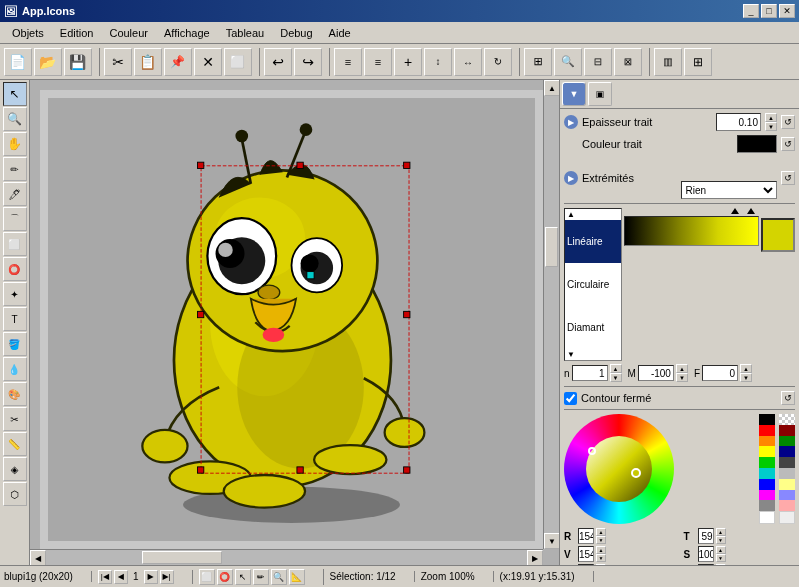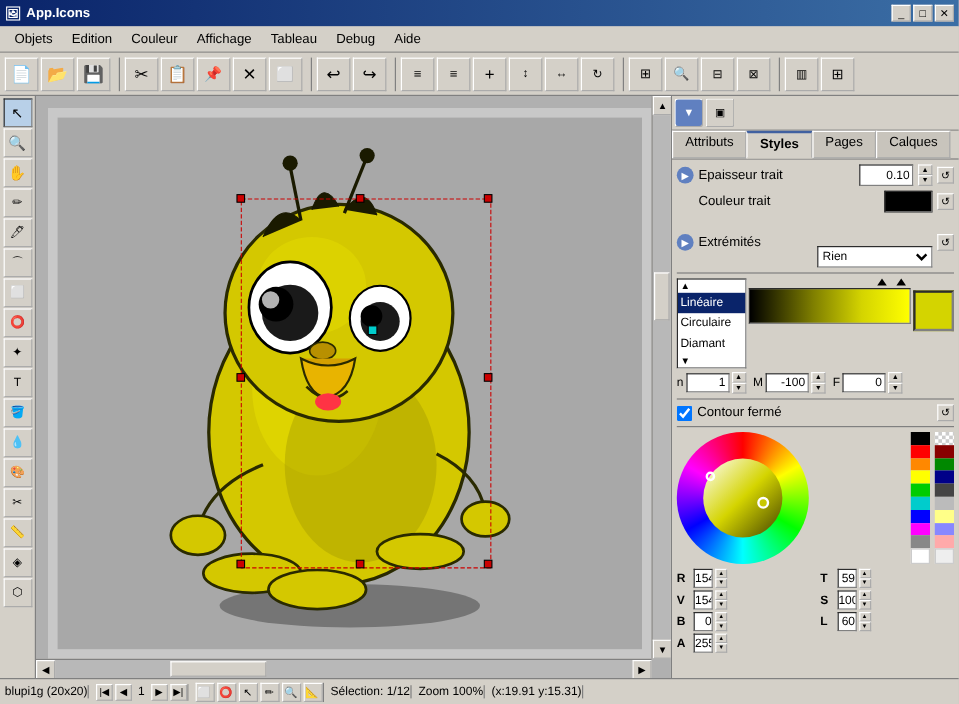--- a/index.html
+++ b/index.html
@@ -354,21 +354,21 @@
       align-items: center;
       padding: 0 4px;
       gap: 4px;
       font-size: 10px;
     }
     .status-seg {
       display: flex;
       align-items: center;
       gap: 2px;
       border-right: 1px solid #808080;
-      padding-right: 0;
+      padding-right: 18px;
       margin-right: 2px;
     }
     .status-icon {
       width: 16px; height: 16px;
       background: #d4d0c8;
       border: 1px outset #fff;
       display: flex; align-items: center; justify-content: center;
       font-size: 9px; cursor: pointer;
     }
     #page-nav {
@@ -396,21 +396,21 @@
       width: 16px; height: 16px;
       background: #6080c0;
       border-radius: 50%;
       display: flex; align-items: center; justify-content: center;
       color: white; font-size: 9px;
     }
 
     
     .grad-type-item {
       font-size: 10px;
-      padding: 3px 2px;
+      padding: 16px 2px;
       cursor: pointer;
     }
     .grad-type-item.active { background: #0a246a; color: white; }
 
     
     #cw-outer {
       width: 120px; height: 120px;
       border-radius: 50%;
       background: conic-gradient(
         #ff0000 0deg,
@@ -622,26 +622,20 @@
     </div>
   </div>
 
   <div id="right-panel">
 
     <div style="display:flex; border-bottom:1px solid #808080; background:#d4d0c8; padding:2px; gap:2px;">
       <div class="side-icon-btn" style="background:#6080c0; color:white; font-size:9px; border-radius:3px;">▼</div>
       <div class="side-icon-btn" style="font-size:9px;">▣</div>
     </div>
 
-    <div id="panel-tabs">
-      <div class="panel-tab">Attributs</div>
-      <div class="panel-tab active">Styles</div>
-      <div class="panel-tab">Pages</div>
-      <div class="panel-tab">Calques</div>
-    </div>
 
     <div id="panel-content">
 
       <div class="panel-row">
         <div class="panel-section-icon" style="width:14px;height:14px;font-size:8px;">▶</div>
         <span class="panel-label">Epaisseur trait</span>
         <input type="text" class="panel-input" value="0.10" style="width: 45px;">
         <div class="spin-btn">
           <div class="spin-up">▲</div>
           <div class="spin-down">▼</div>

